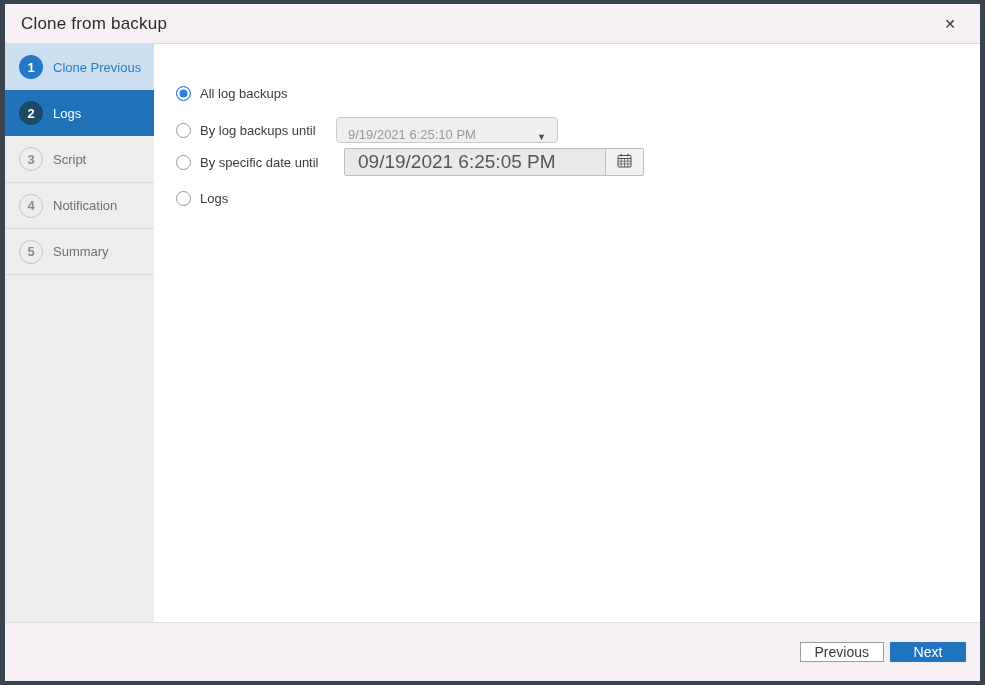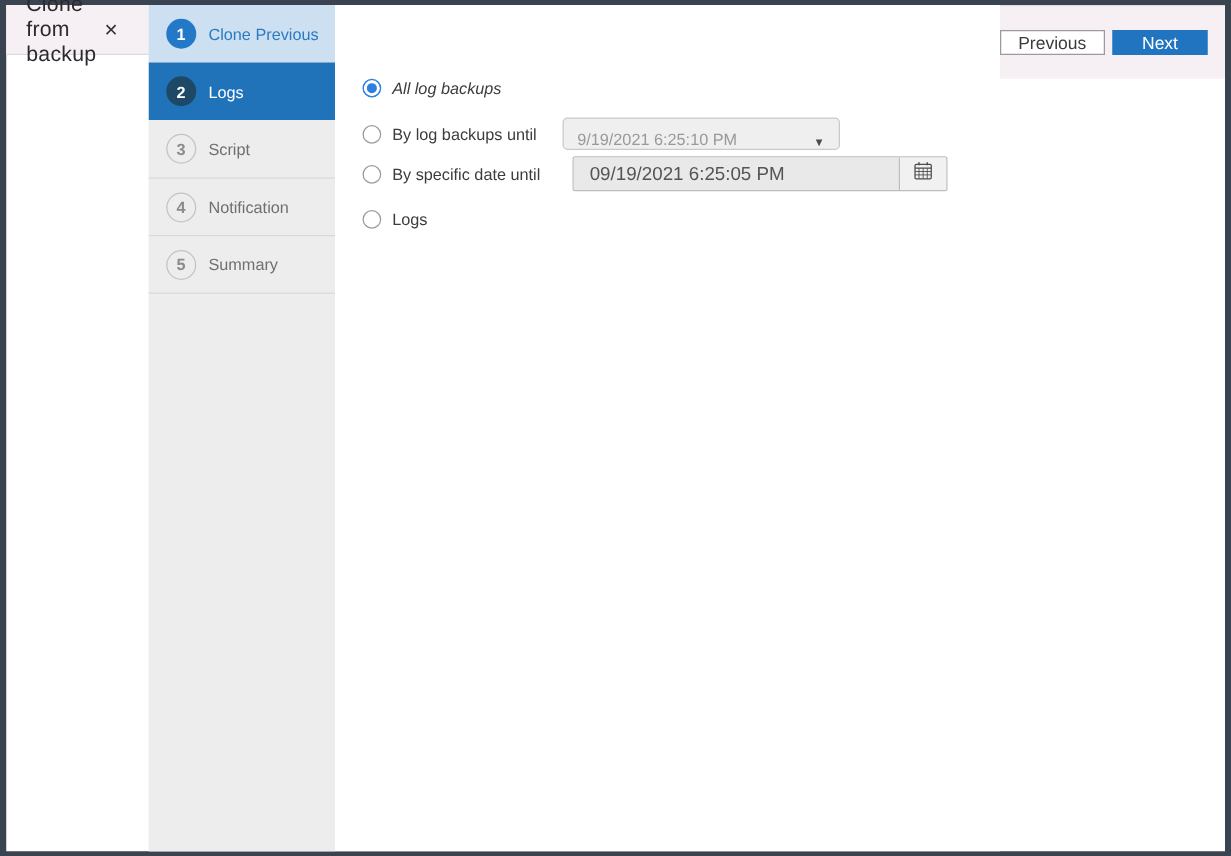--- a/index.html
+++ b/index.html
@@ -3,21 +3,21 @@
 <meta charset="utf-8">
 <style>
   * { margin:0; padding:0; box-sizing:border-box; }
   html,body { background:#ffffff; }
   body { font-family:"Liberation Sans","DejaVu Sans",sans-serif; }
 
   .dialog {
     width:985px; height:685px;
     border:4px solid #3a4350;
     border-left-width:5px; border-right-width:5px;
-    display:flex; flex-direction:row;
+    display:flex; flex-direction:column;
     background:#ffffff;
     position:relative;
   }
 
   
   .titlebar {
     height:40px; flex:0 0 40px;
     background:#f6f0f5;
     border-bottom:1px solid #e0d9df;
     display:flex; align-items:center;
@@ -60,21 +60,21 @@
   .step.pending .lbl { color:#6f6f6f; }
 
   .sidebar-filler { flex:1 1 auto; border-top:1px solid #d9d9d9; background:#ededed; }
 
   
   .main { flex:1 1 auto; background:#ffffff; padding:22px 20px 0 22px; }
   .heading { font-size:16px; font-weight:normal; color:#2d2d2d; line-height:20px; }
 
   .row { display:flex; align-items:center; }
   .optcol { display:flex; align-items:center; gap:9px; width:160px; flex:0 0 160px; }
-  .row1 { margin-top:34px; height:20px;font-style:italic; }
+  .row1 { margin-top:17px; height:20px; }
   .row2 { margin-top:14px; height:26px; }
   .row3 { margin-top:5px;  height:28px; }
   .row4 { margin-top:12px; height:20px; }
 
   .radio {
     width:15px; height:15px; flex:0 0 15px;
     border:1px solid #9b9b9b; border-radius:50%;
     background:#ffffff; cursor:pointer;
   }
   .radio.sel {
@@ -97,21 +97,21 @@
   .dategroup {
     margin-left:8px;
     width:300px; height:28px;
     border:1px solid #bdbdbd; border-radius:2px;
     display:flex; overflow:hidden;
   }
   .dateinput {
     flex:1 1 auto; background:#e9e9e9;
     display:flex; align-items:center;
     padding-left:13px;
-    font-size:15px; color:#555555;
+    font-size:19px; color:#555555;
   }
   .calbtn {
     width:38px; flex:0 0 38px;
     background:#f1f1f1;
     border-left:1px solid #bdbdbd;
     display:flex; align-items:center; justify-content:center;
     cursor:pointer;
   }
 
   

